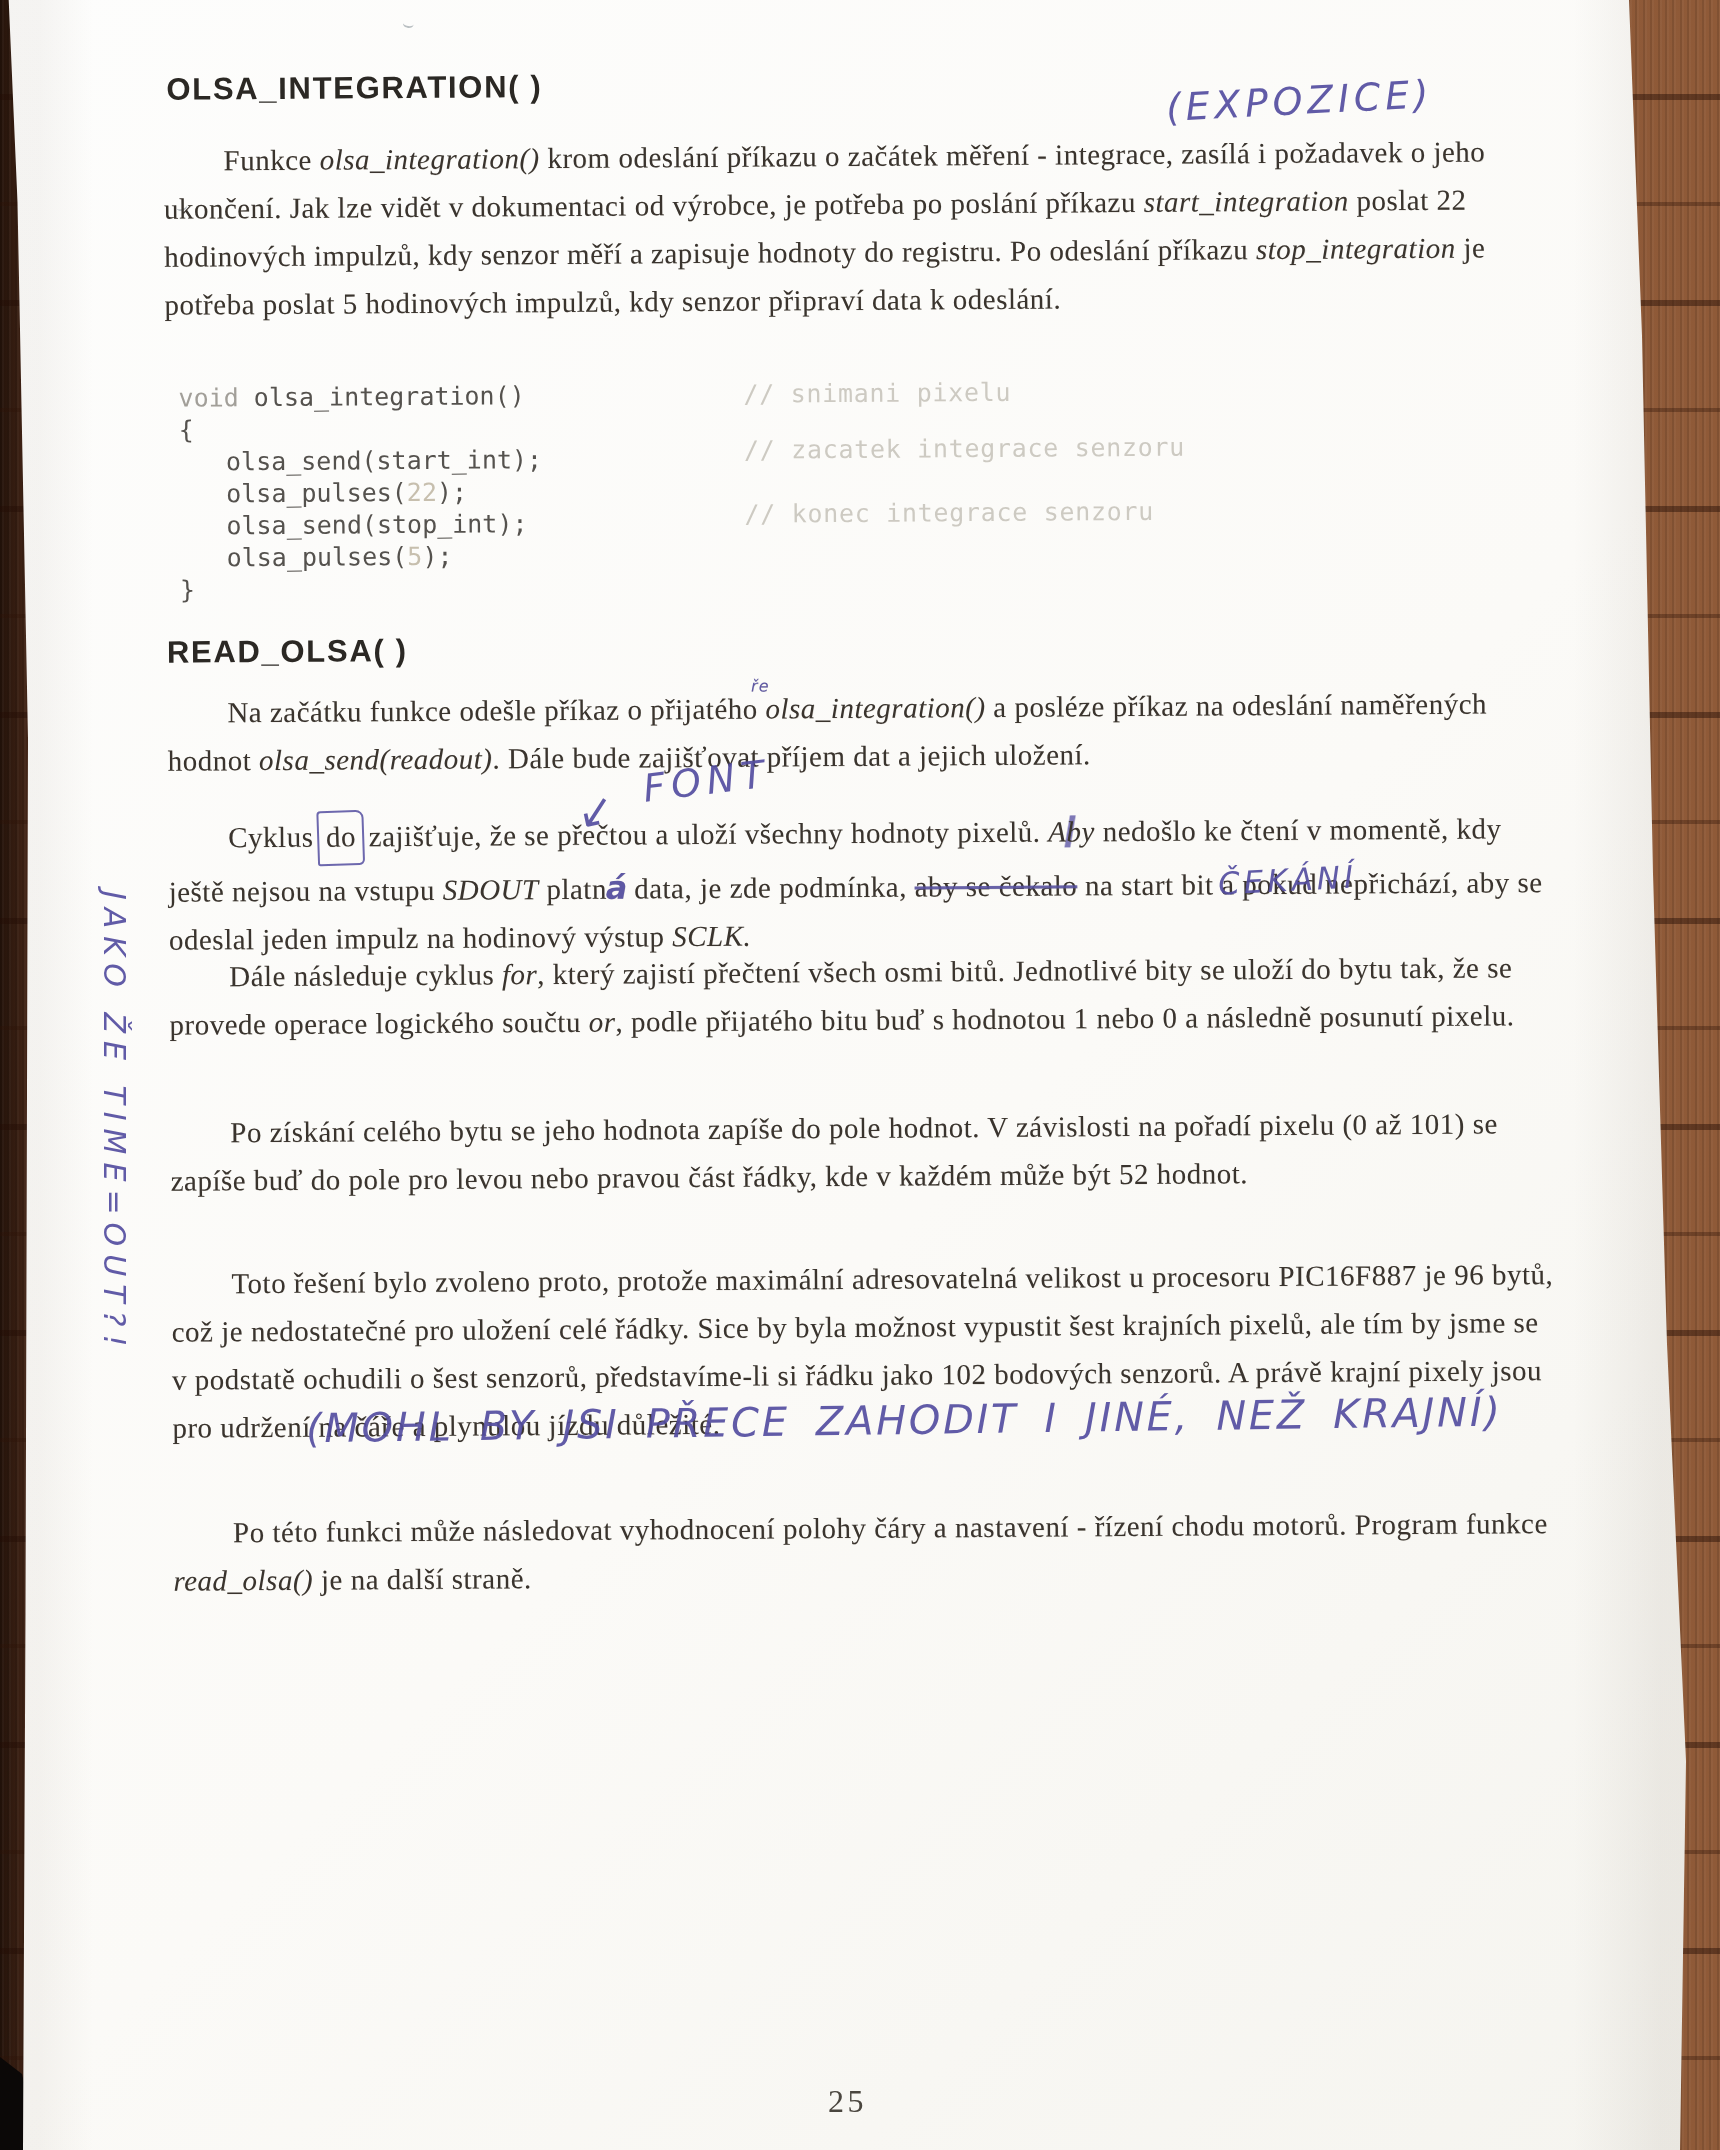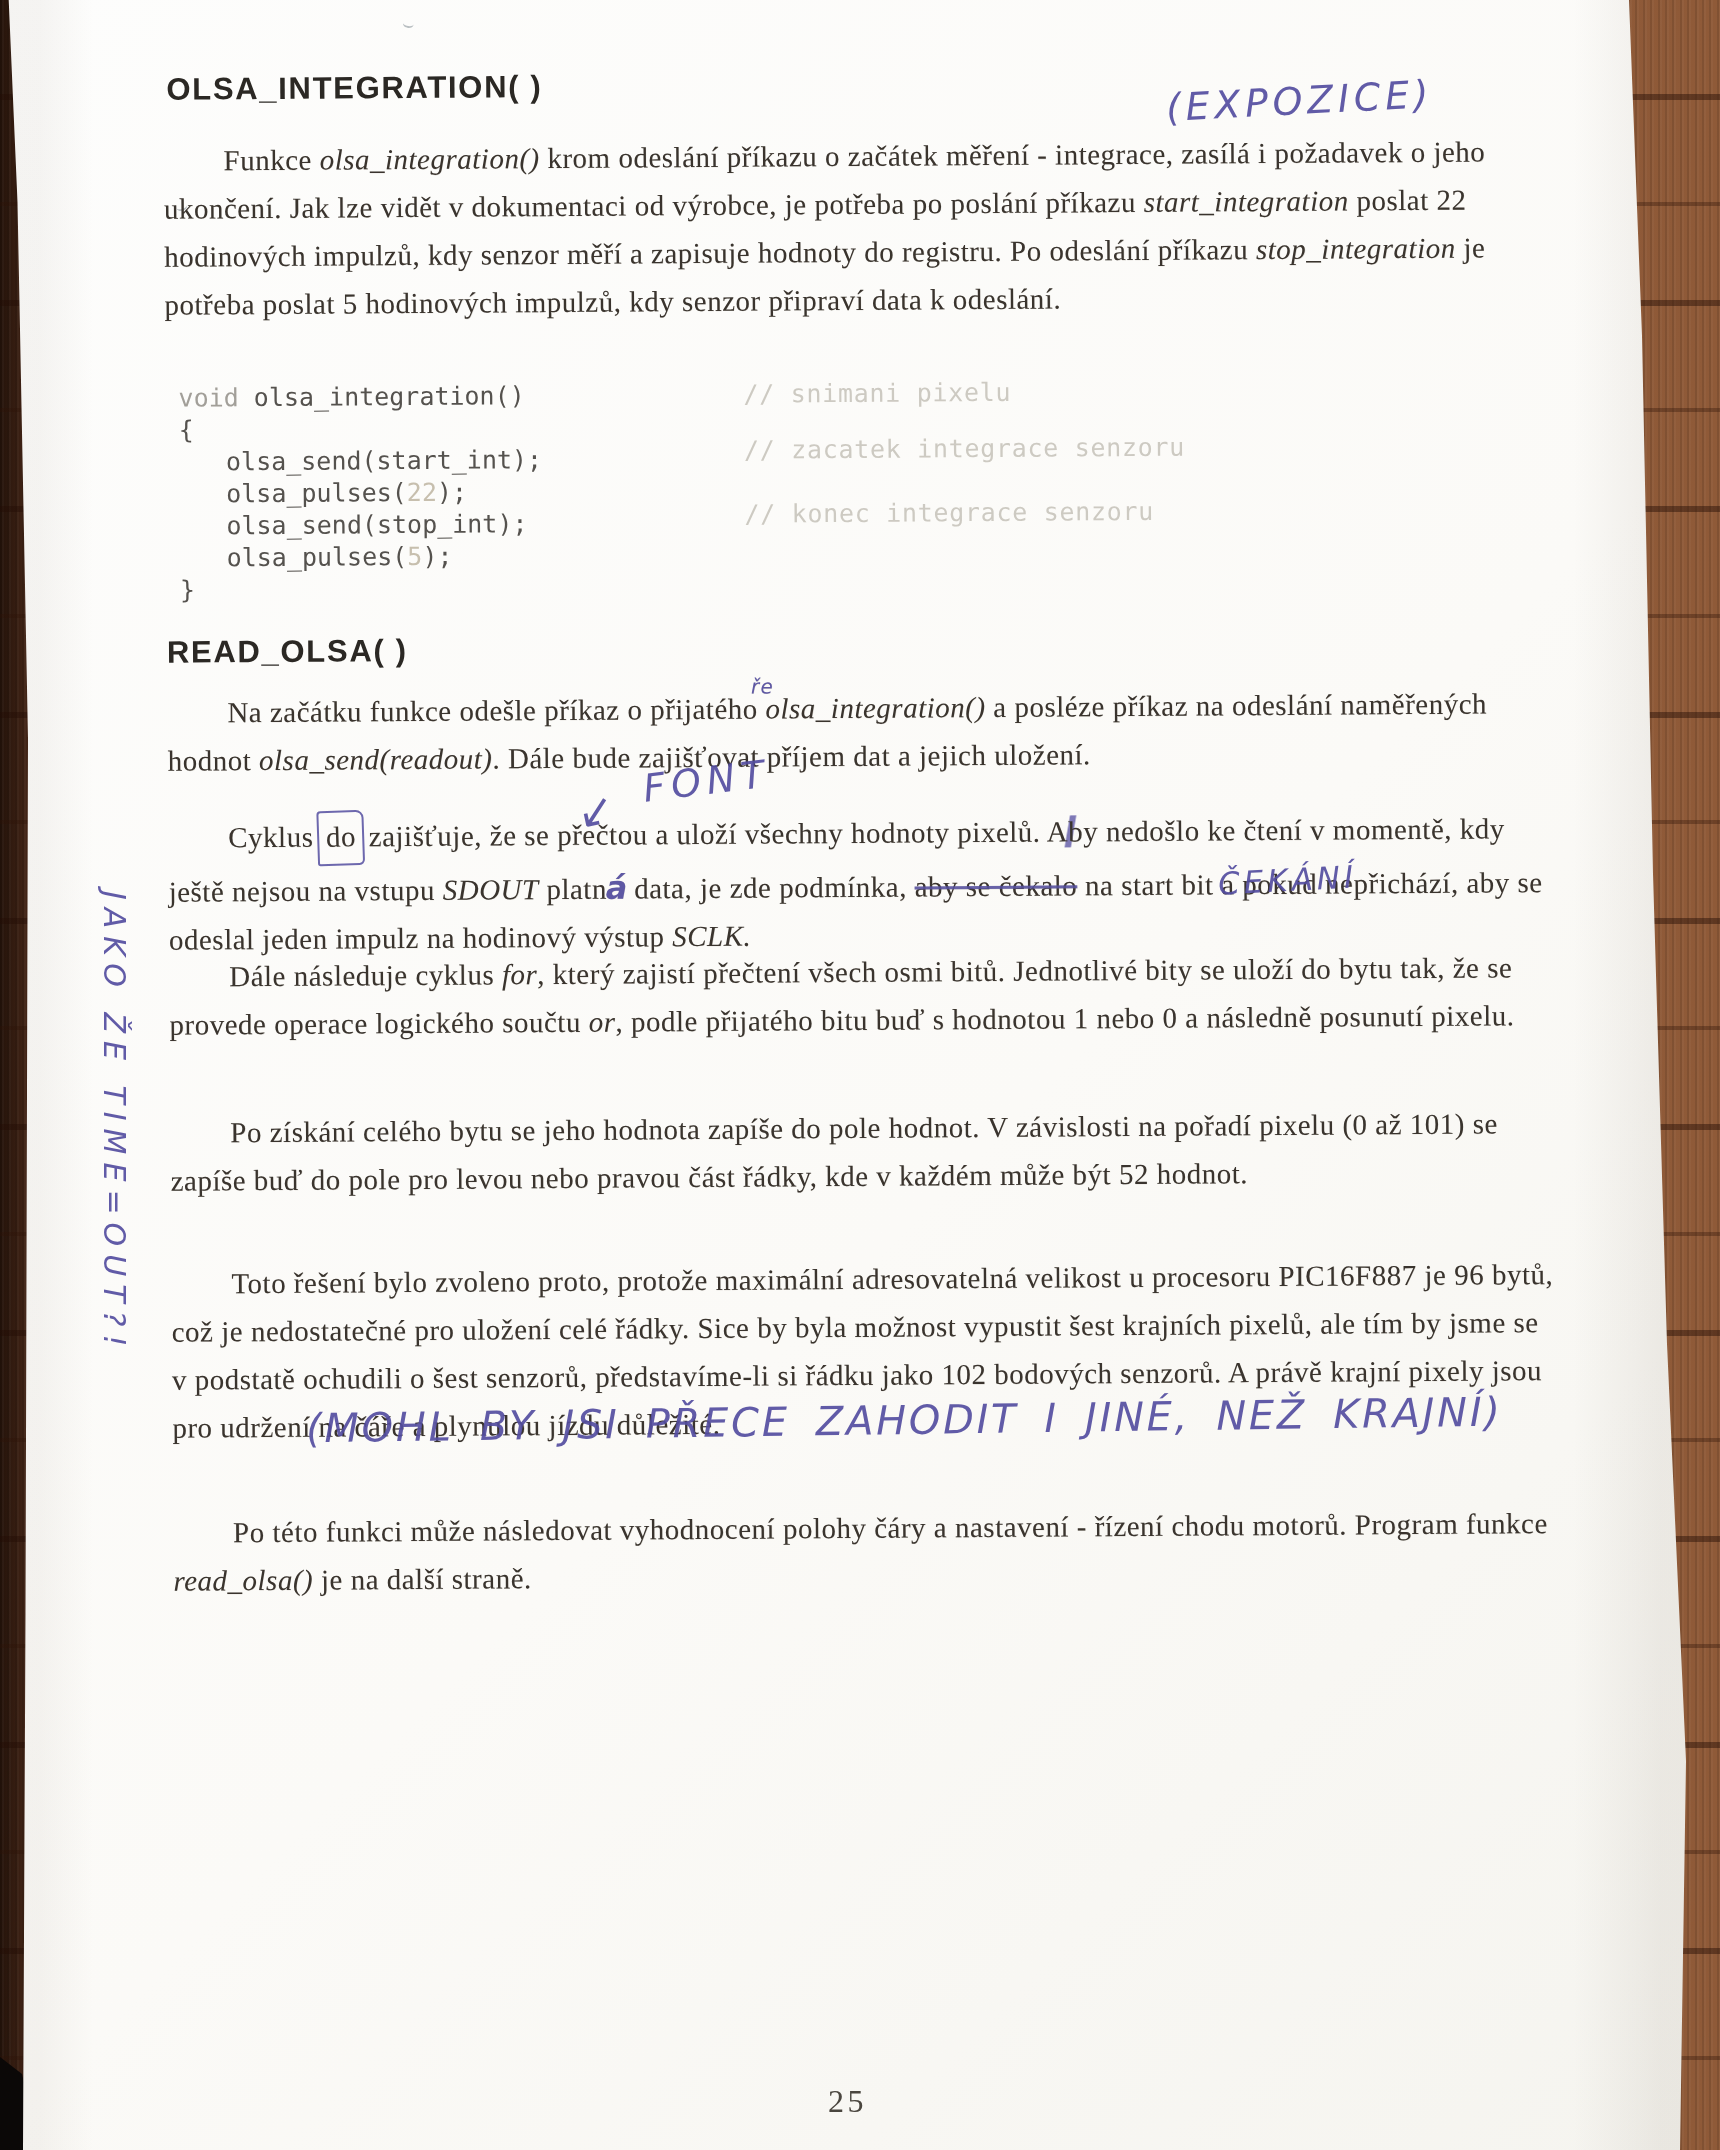--- a/index.html
+++ b/index.html
@@ -90,28 +90,29 @@
   .margin-note{
     left:144px;top:891px;font-size:30px;letter-spacing:8px;line-height:60px;
     transform:rotate(90deg);transform-origin:0 0;
   }
   .big-note{
     left:306px;top:1397px;font-size:40px;letter-spacing:2.7px;word-spacing:10.8px;
     transform:rotate(-0.8deg);
   }
   
   .rel{position:relative;}
-  .above{position:absolute;top:-30px;left:38%;font-size:20px;letter-spacing:1.3px;}
+  .above{position:absolute;top:-30px;left:38%;font-size:16px;letter-spacing:1.3px;}
   .hand-box{
     display:inline-block;border:2.7px solid rgba(84,77,160,.85);
     border-radius:4px 8px 5.4px 2.7px;padding:0 6.7px 2.7px;margin:0 4px;
     transform:rotate(-1.5deg);text-indent:0;
   }
   .pen-slash{
     background:linear-gradient(100deg,rgba(0,0,0,0) 40%,rgba(84,77,160,.75) 43%,rgba(84,77,160,.75) 51%,rgba(0,0,0,0) 54%);
+    font-style:italic;
   }
   .strike{
     text-decoration:line-through;
     text-decoration-color:rgba(84,77,160,.85);
     text-decoration-thickness:3.4px;
   }
   .a-insert{font-size:32px;margin:0 -1.3px;font-weight:bold;}
   
   .pageno{
     position:absolute;left:828px;top:2083px;

